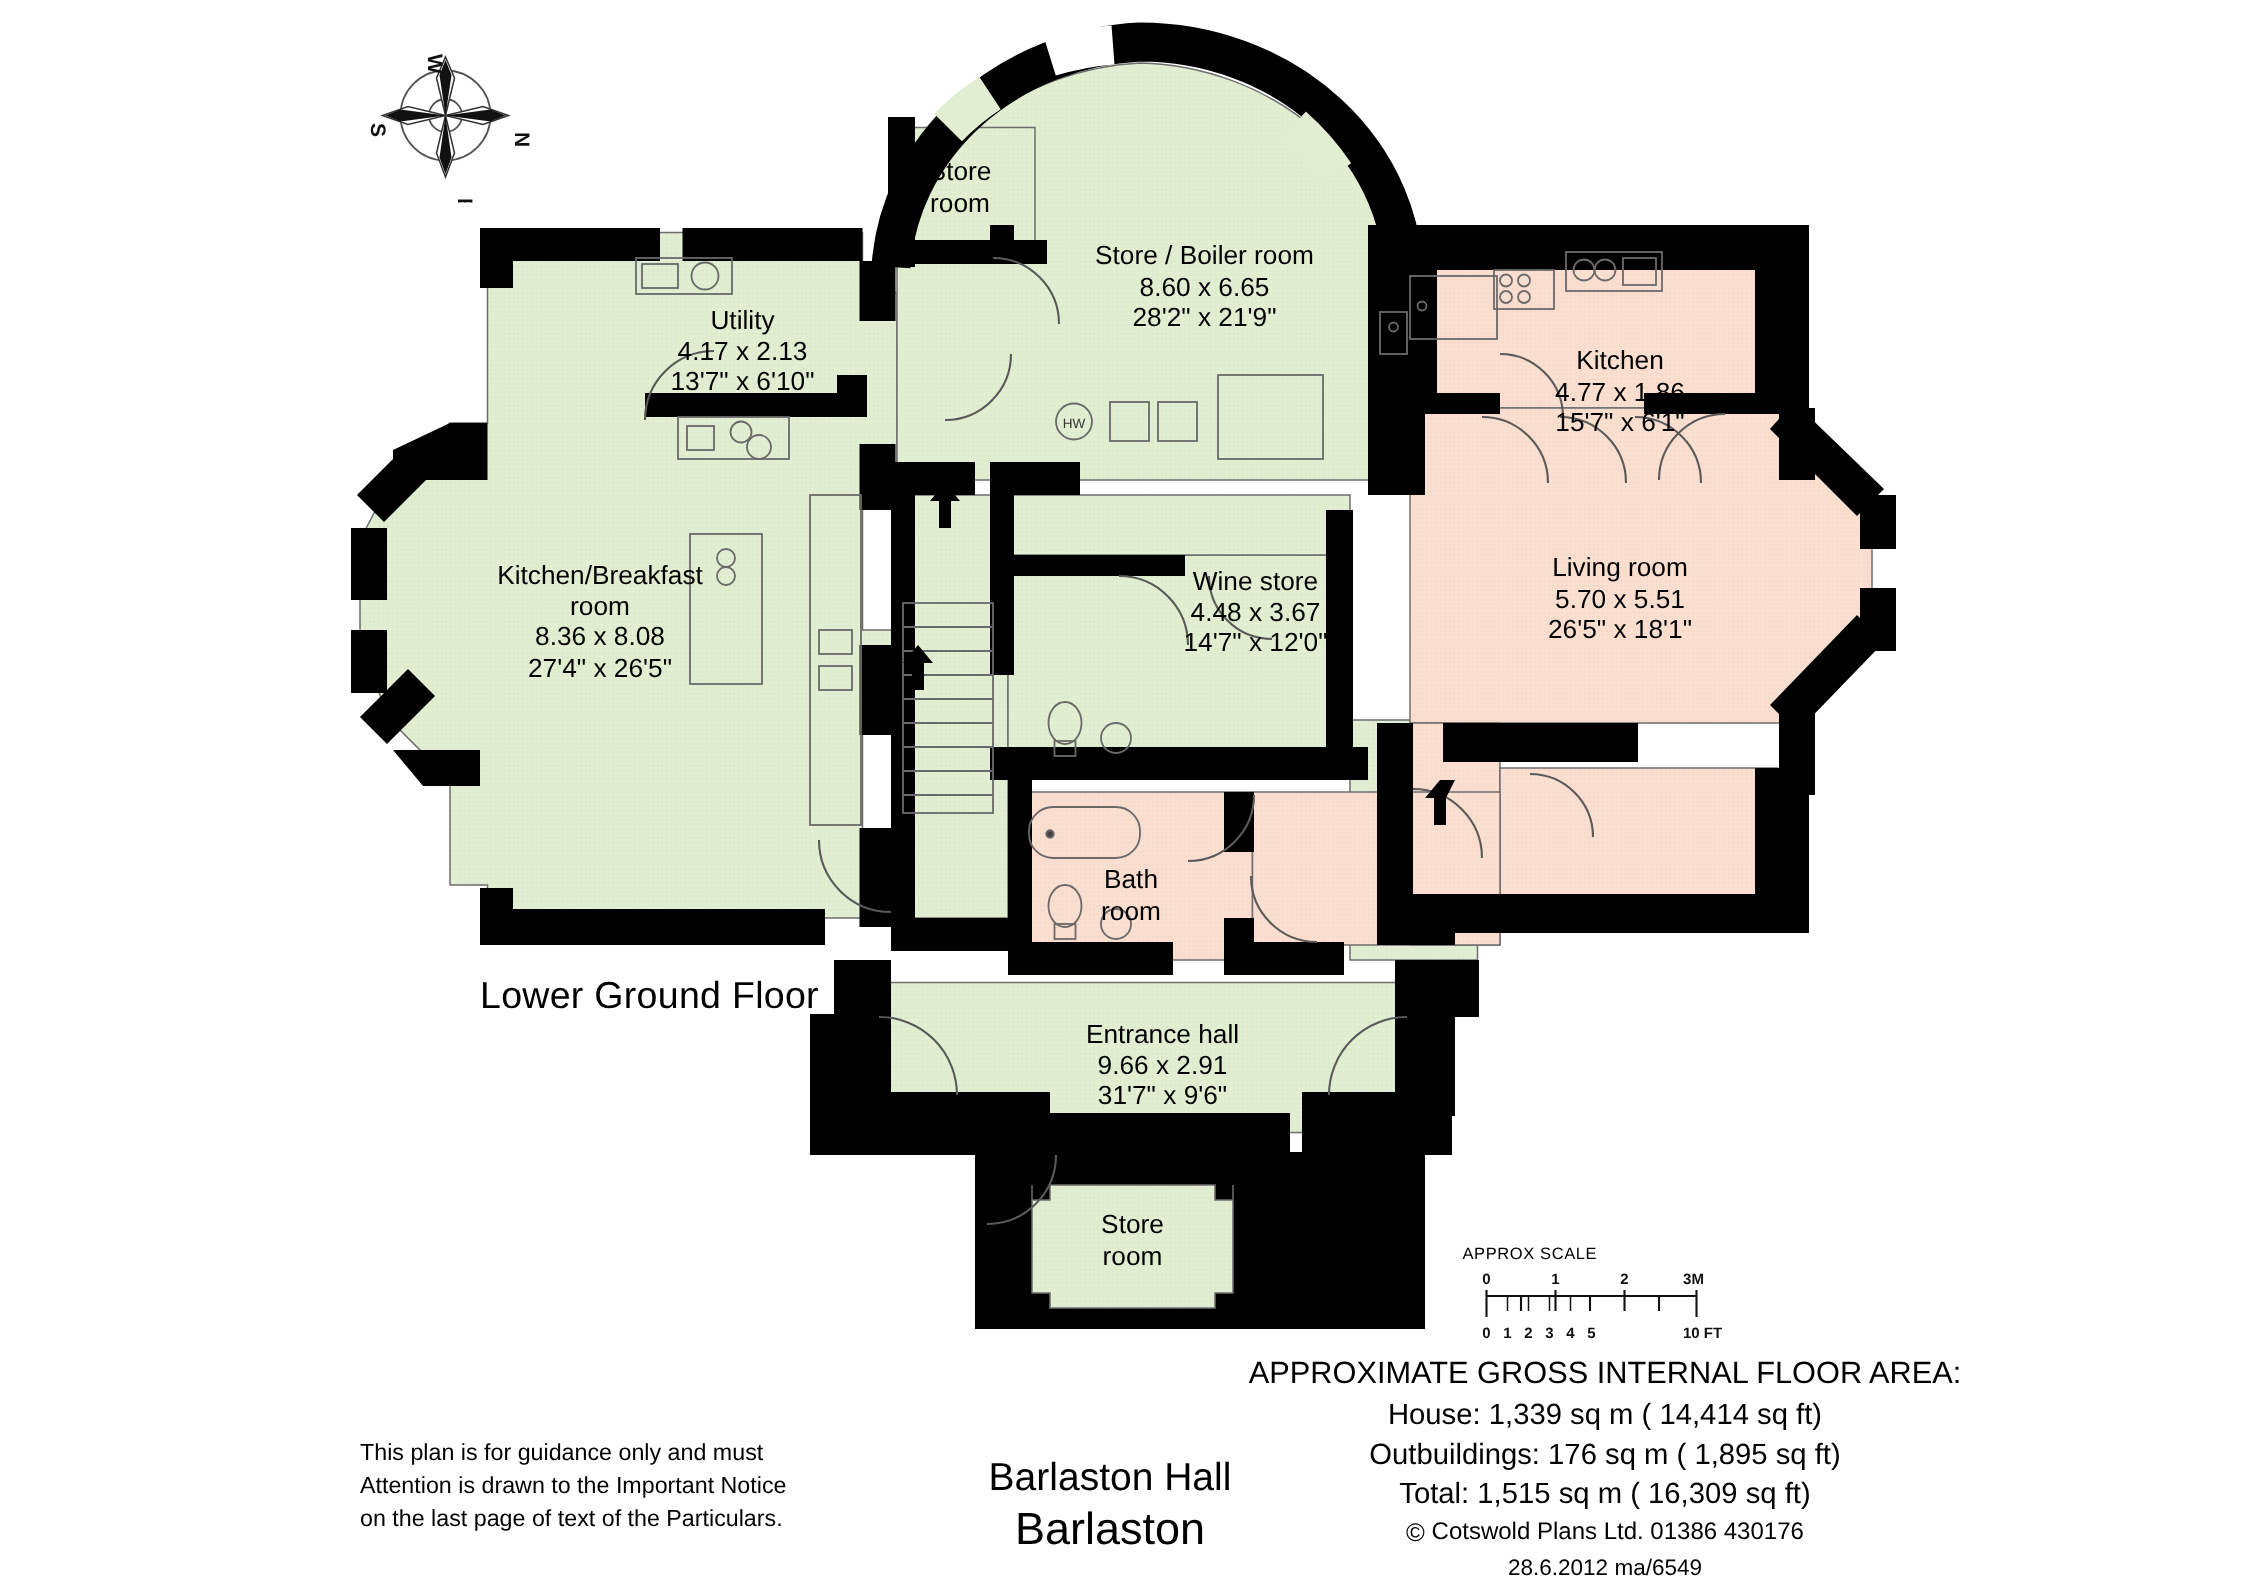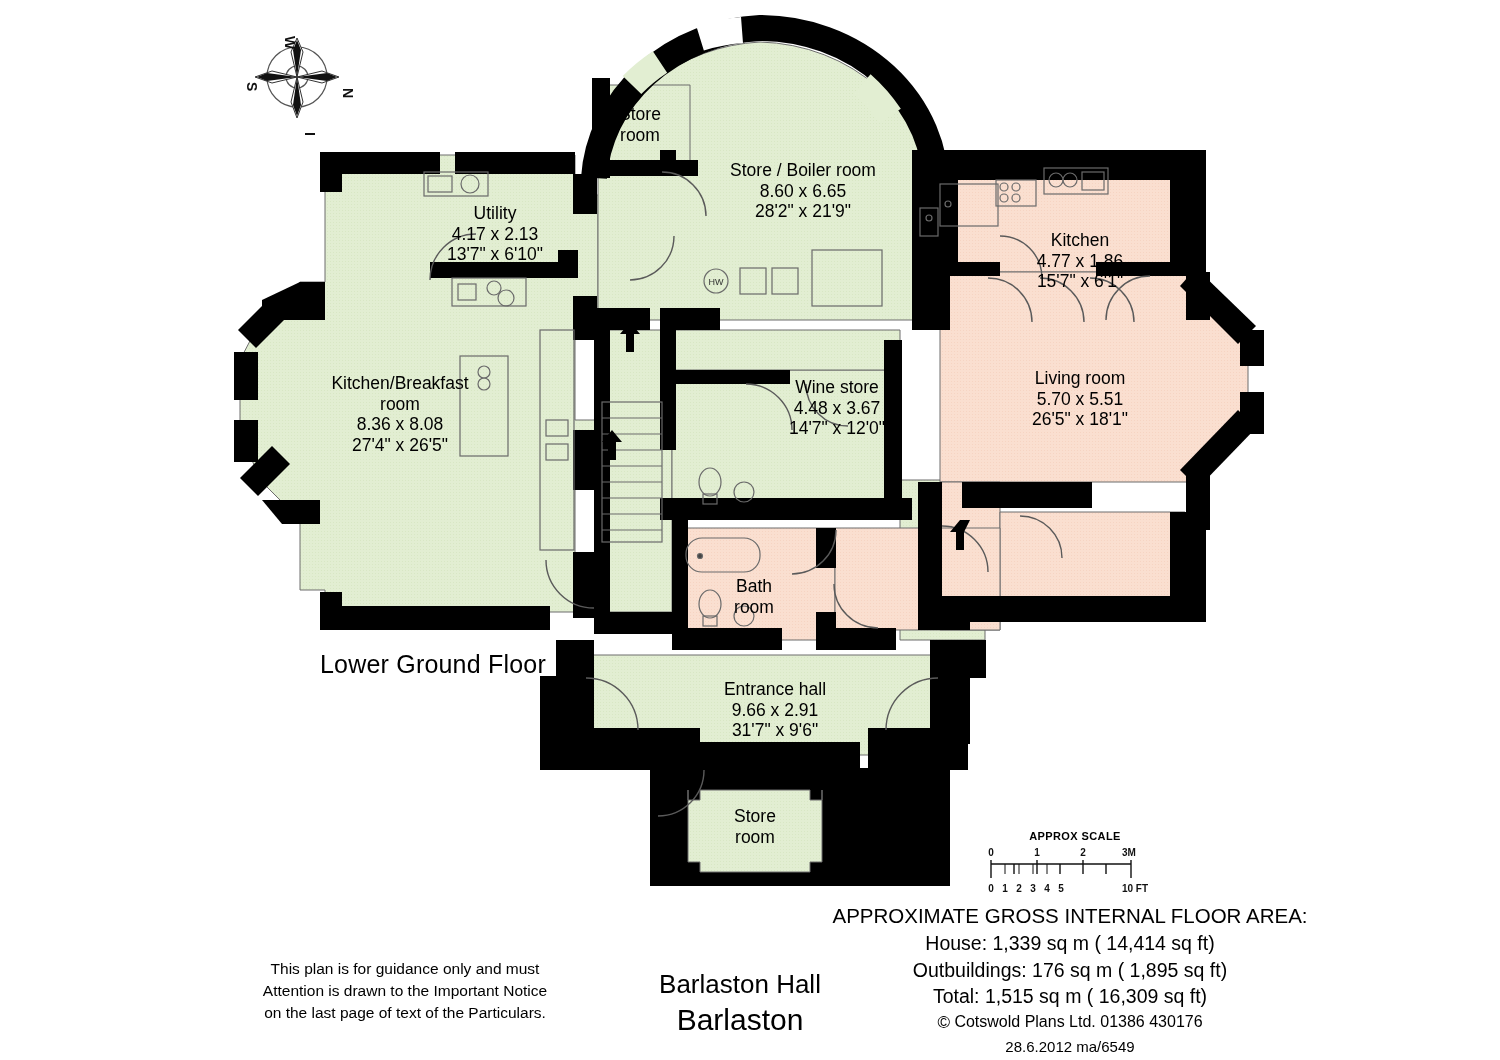--- a/index.html
+++ b/index.html
@@ -28,29 +28,29 @@
   .floor-title{
     position:absolute;
     font-size:25px;
     letter-spacing:.2px;
   }
 
   .compass{position:absolute;left:225px;top:20px;width:145px;height:115px;}
 
   .scalebar{position:absolute;left:975px;top:830px;width:200px;height:72px;}
   .scalebar .capt{
-    position:absolute;top:0;left:0;width:200px;text-align:center;
-    font-size:11px;font-weight:bold;letter-spacing:.4px;
+    position:absolute;top:0;left:0;width:200px;
+    font-size:11px;font-weight:normal;letter-spacing:.4px;
   }
 
   .block{position:absolute;}
   .disclaimer{
     left:240px;top:958px;width:330px;
     font-size:15.5px;line-height:1.42;
-    text-align:center;
+    text-align:left;
   }
   .property{
     left:600px;top:968px;width:280px;
     text-align:center;
   }
   .property .p1{font-size:26px;line-height:1.25;}
   .property .p2{font-size:30px;line-height:1.25;}
 
   .areas{
     left:820px;top:902px;width:500px;

